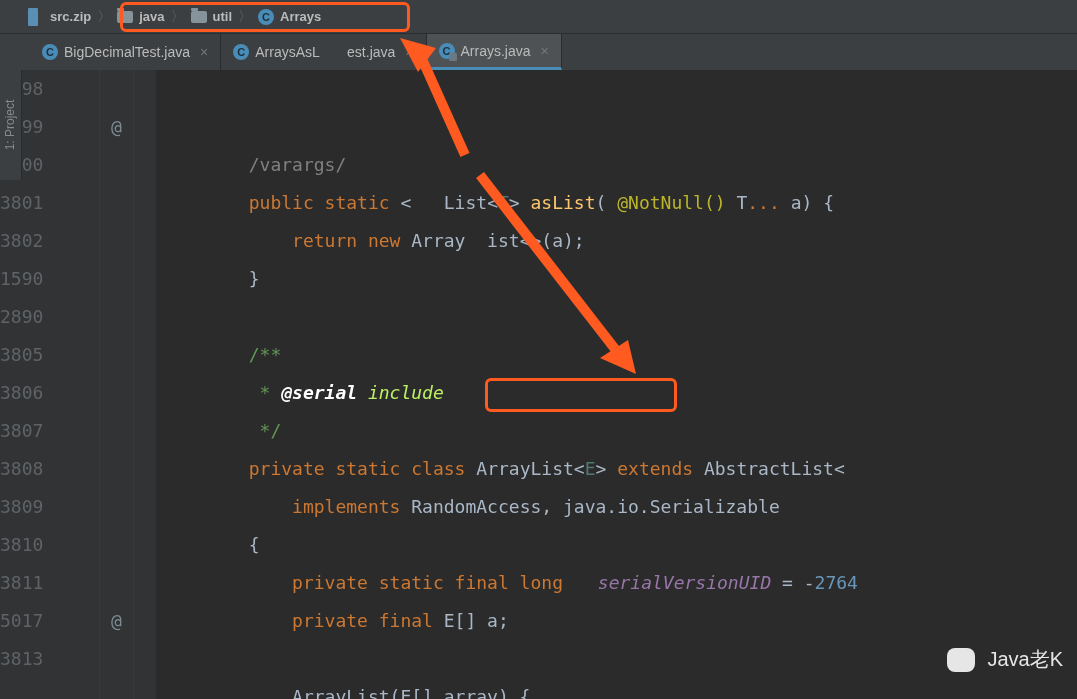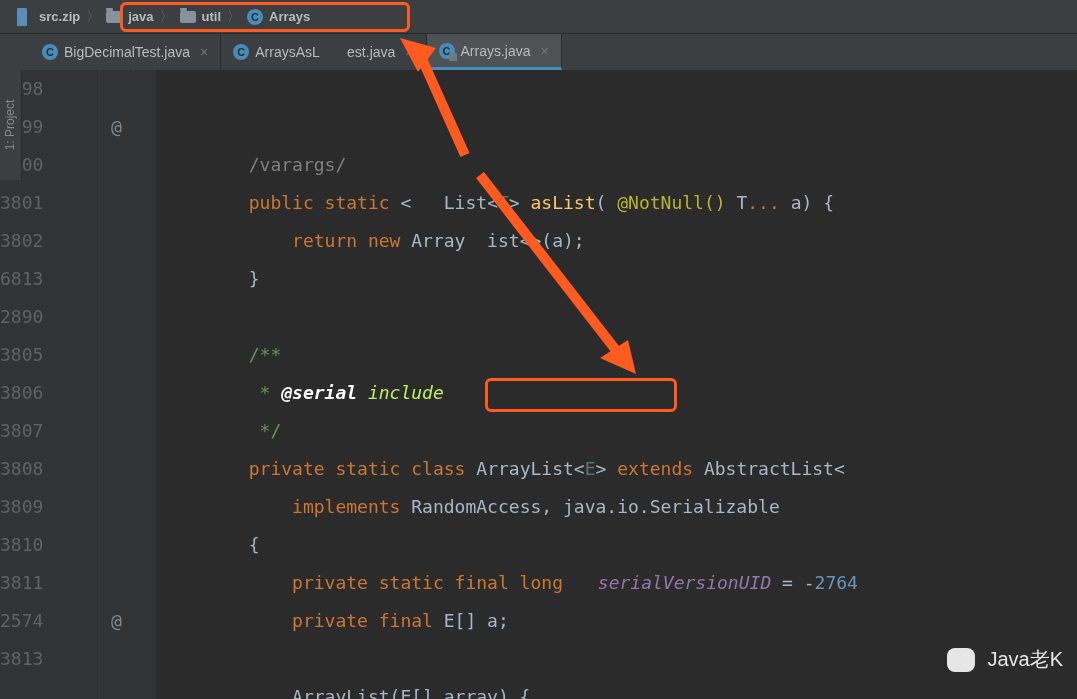--- a/index.html
+++ b/index.html
@@ -10,21 +10,21 @@
     width: 1077px;
     height: 699px;
     overflow: hidden;
     position: relative;
   }
   .breadcrumb-bar {
     background: #3c3f41;
     height: 34px;
     display: flex;
     align-items: center;
-    padding-left: 17px;
+    padding-left: 28px;
     font-size: 14px;
     border-bottom: 1px solid #2b2b2b;
     position: relative;
   }
   .zip-icon {
     width: 10px;
     height: 18px;
     background: #5a8fb5;
     margin-right: 8px;
     border-radius: 1px;
@@ -219,30 +219,30 @@
   </div>
 </div>
 
 <div class="editor">
   <div class="gutter" id="gutter">
       <div class="ln">3798</div>
       <div class="ln">3799</div>
       <div class="ln">3800</div>
       <div class="ln">3801</div>
       <div class="ln">3802</div>
-      <div class="ln">6813</div>
+      <div class="ln">1590</div>
       <div class="ln">2890</div>
       <div class="ln">3805</div>
       <div class="ln">3806</div>
       <div class="ln">3807</div>
       <div class="ln">3808</div>
       <div class="ln">3809</div>
       <div class="ln">3810</div>
       <div class="ln">3811</div>
-      <div class="ln">2574</div>
+      <div class="ln">5017</div>
       <div class="ln">3813</div>
     </div>
   <div class="marks" id="marks">
       <div class="mk"></div>
       <div class="mk">@</div>
       <div class="mk"></div>
       <div class="mk"></div>
       <div class="mk"></div>
       <div class="mk"></div>
       <div class="mk"></div>

